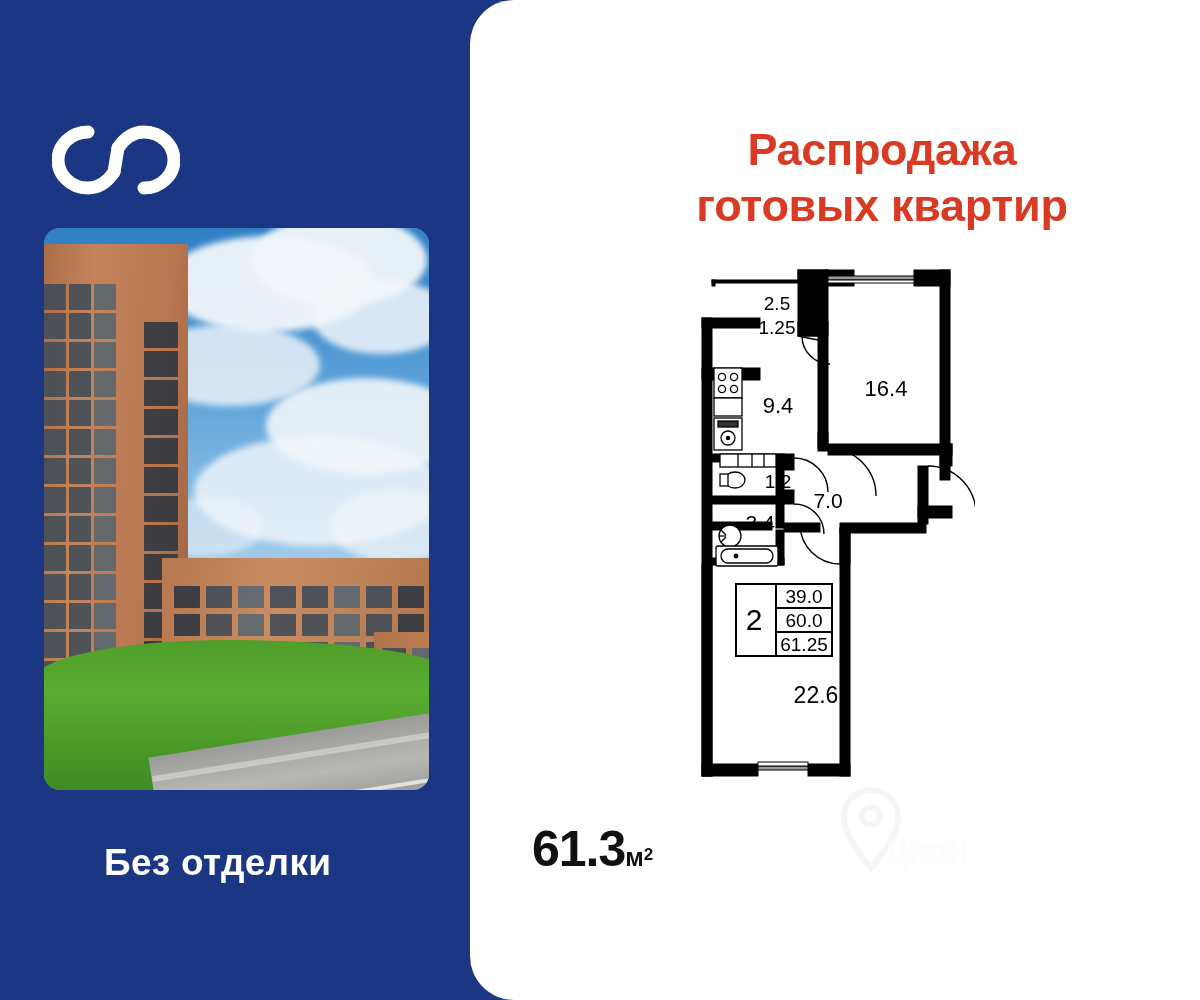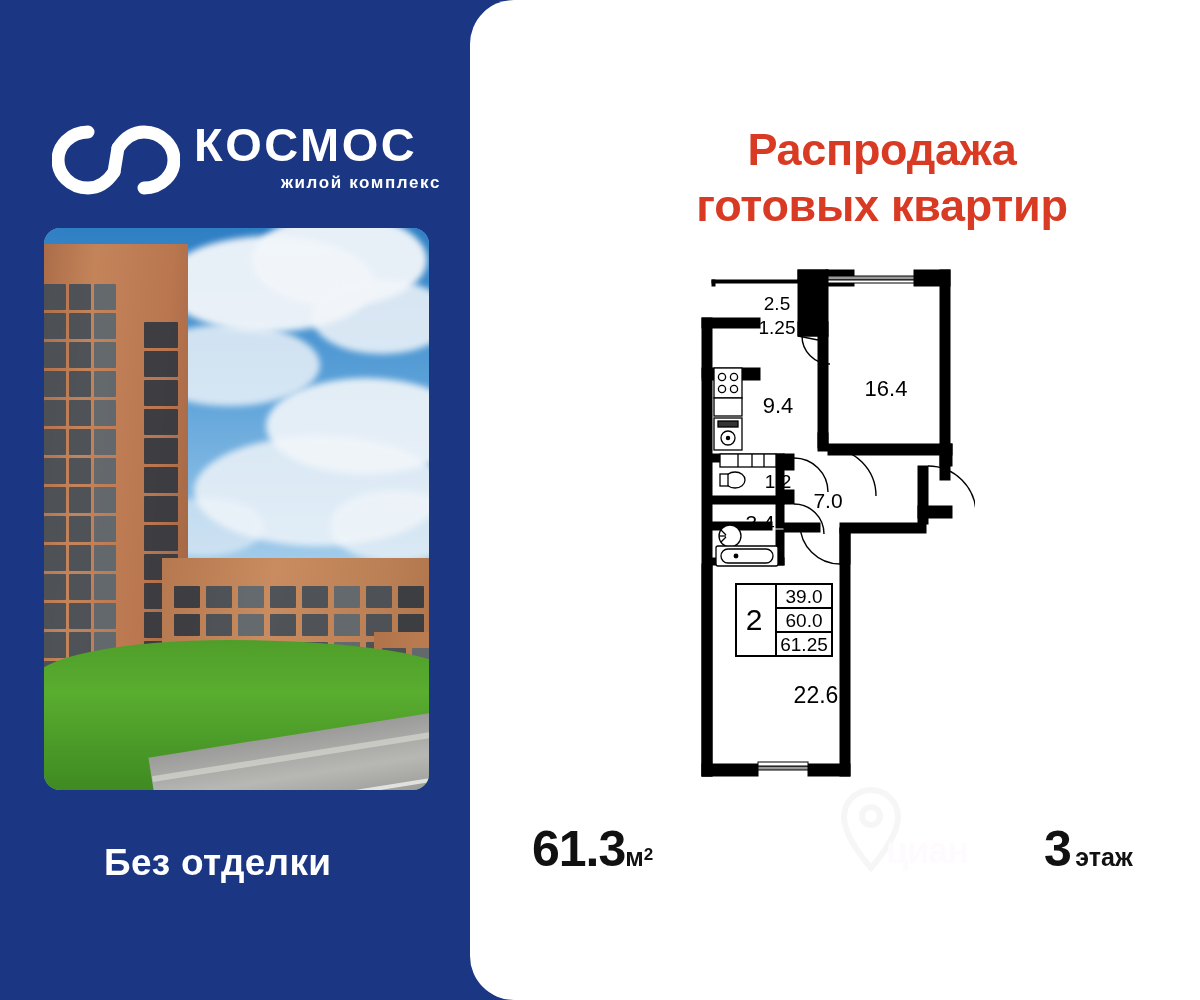--- a/index.html
+++ b/index.html
@@ -266,24 +266,20 @@
   <div id="white-panel"></div>
 
   <div id="left-col">
 
     <div id="logo-block">
       <svg id="logo-mark" viewBox="0 0 128 72">
         <path d="M36 8 C18 8 6 22 6 36 C6 50 18 64 36 64 C48 64 56 57 62 48
                  M92 64 C110 64 122 50 122 36 C122 22 110 8 92 8 C80 8 72 15 66 24" fill="none" stroke="#ffffff" stroke-width="13" stroke-linecap="round"></path>
         <path d="M62 48 L66 24" fill="none" stroke="#ffffff" stroke-width="13" stroke-linecap="round"></path>
       </svg>
-      <div id="logo-text-wrap">
-        <div id="logo-word">КОСМОС</div>
-        <div id="logo-sub">жилой комплекс</div>
-      </div>
     </div>
 
     <div id="photo">
       <div class="sky"></div>
       <div class="cloud c1"></div>
       <div class="cloud c2"></div>
       <div class="cloud c3"></div>
       <div class="cloud c4"></div>
       <div class="cloud c5"></div>
       <div class="cloud c6"></div>
@@ -568,19 +564,15 @@
       <path d="M35 4 C20 4 8 16 8 31 C8 52 35 82 35 82 C35 82 62 52 62 31 C62 16 50 4 35 4 Z" fill="none" stroke="#6b6b6b" stroke-width="6"></path>
       <circle cx="35" cy="30" r="9" fill="none" stroke="#6b6b6b" stroke-width="6"></circle>
     </svg>
     <div class="wm-text">циан</div>
   </div>
 
   <div id="stats">
     <div class="stat" id="stat-area">
       <span class="big">61.3</span><span class="small">м</span><span class="sup">2</span>
     </div>
-    <div class="stat" id="stat-floor">
-      <span class="big">3</span>
-      <span class="small">этаж</span>
-    </div>
   </div>
 
 </div>
 
 </body></html>

